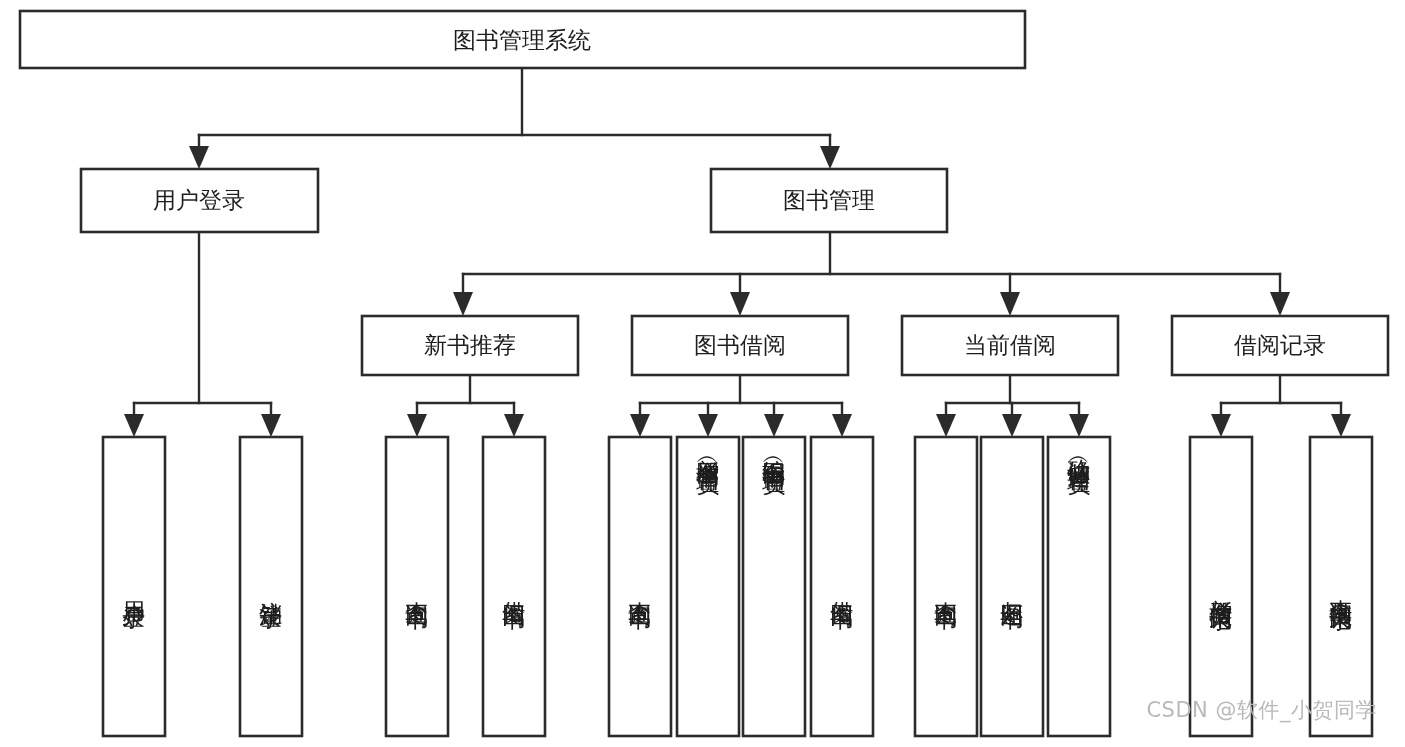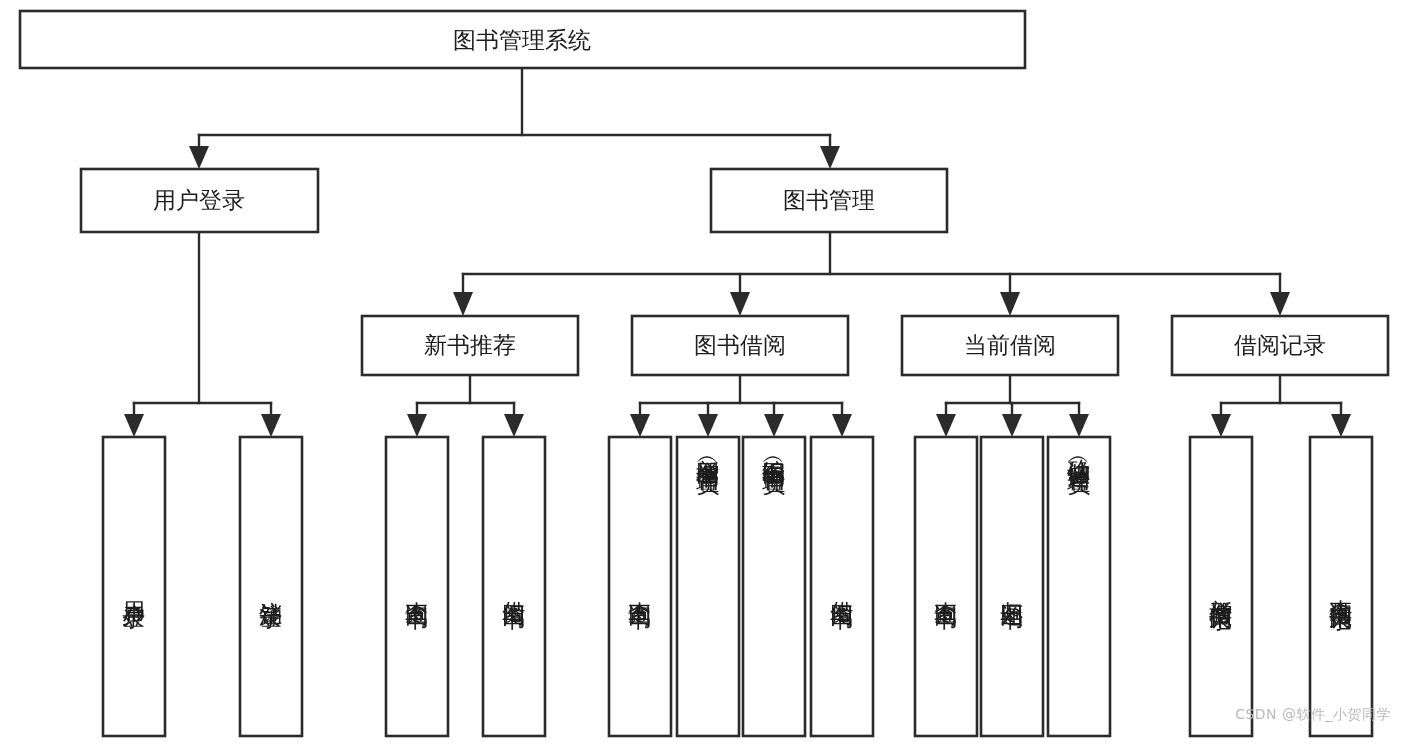--- a/index.html
+++ b/index.html
@@ -64,24 +64,24 @@
     display: flex;
     align-items: center;
     justify-content: center;
     text-align: center;
     white-space: nowrap;
     pointer-events: none;
     user-select: none;
   }
   .watermark {
     position: absolute;
-    right: 14px;
+    right: 28px;
     bottom: 6px;
     font-family: "DejaVu Sans", "Liberation Sans", sans-serif;
-    font-size: 14px;
+    font-size: 21px;
     color: #b9b9b9;
     letter-spacing: 0.5px;
     white-space: nowrap;
   }
 </style>
 </head>
 <body>
 
 <div id="diagram-root">
 

